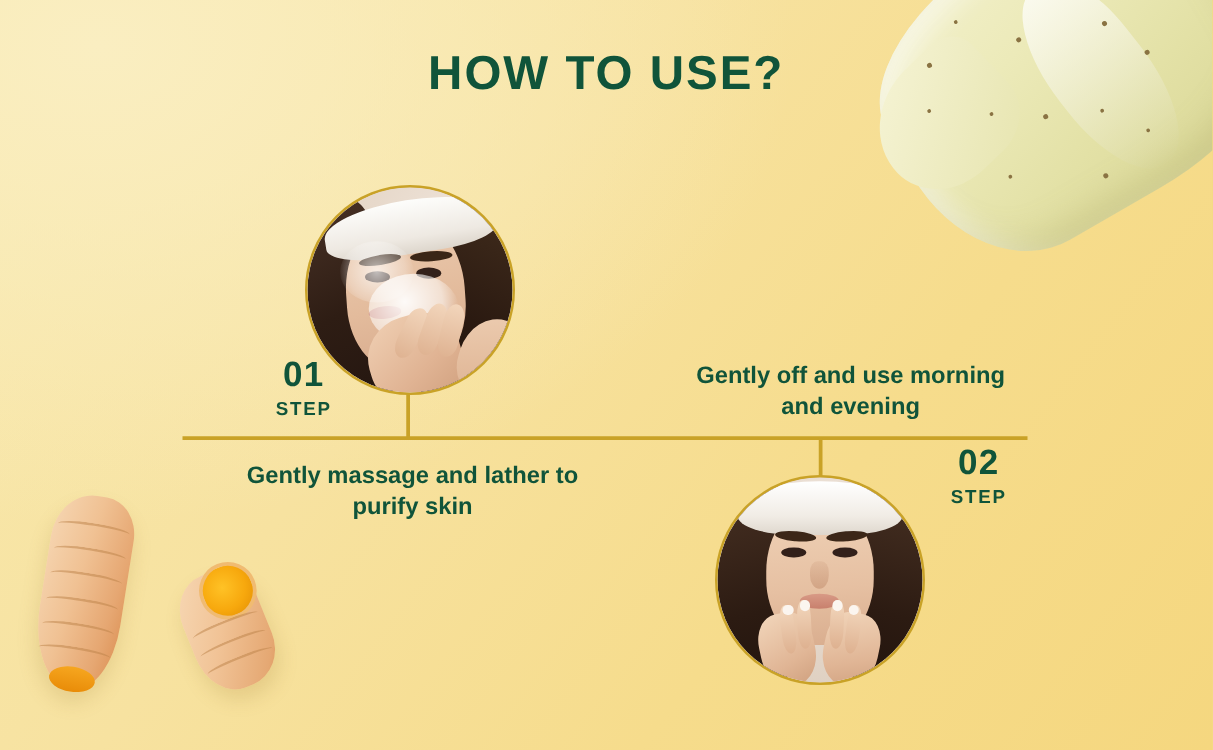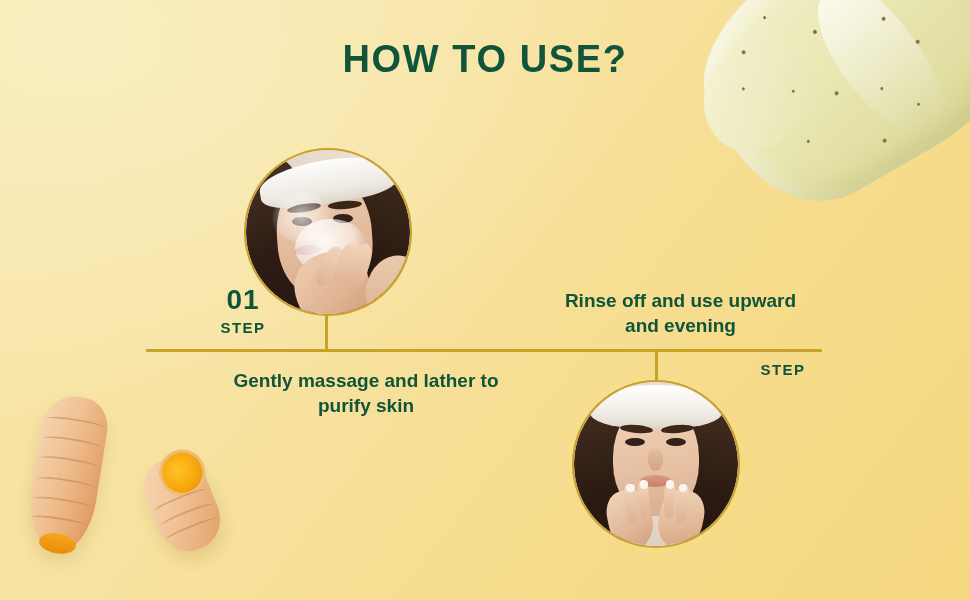--- a/index.html
+++ b/index.html
@@ -225,21 +225,21 @@
 
   
   .caption {
     position:absolute;
     color:#10543a;
     font-size:19px;
     font-weight:bold;
     line-height:1.32;
     text-align:center;
   }
-  .cap-1 { left:190px; top:368px; width:280px;margin-left:36px; }
+  .cap-1 { left:190px; top:368px; width:280px; }
   .cap-2 { left:548px; top:288px; width:265px; }
 
   
   .root-long {
     position:absolute; left:34px; top:396px; width:66px; height:156px;
     background:linear-gradient(100deg,#f6d6b2 0%,#f0c193 42%,#e6a772 78%,#dc9155 100%);
     border-radius:48% 40% 46% 52% / 24% 20% 36% 40%;
     transform:rotate(9deg);
     box-shadow:0 10px 16px rgba(150,110,40,.18);
   }
@@ -392,25 +392,26 @@
     </div>
     <span class="sr">woman with clean skin touching her chin and looking upward</span>
   </div>
 
   <div class="stepblock step-1">
     <div class="stepnum">01</div>
     <div class="steplabel">STEP</div>
   </div>
 
   <div class="stepblock step-2">
+    <div class="stepnum">02</div>
     <div class="steplabel">STEP</div>
   </div>
 
   <div class="caption cap-1">Gently massage and lather to purify skin</div>
-  <div class="caption cap-2">Rinse off and use upward and evening</div>
+  <div class="caption cap-2">Gently off and use morning and evening</div>
 
   <div class="root-long">
     <div class="rring r1"></div>
     <div class="rring r2"></div>
     <div class="rring r3"></div>
     <div class="rring r4"></div>
     <div class="rring r5"></div>
     <div class="rring r6"></div>
     <span class="sr">whole turmeric root</span>
   </div>

